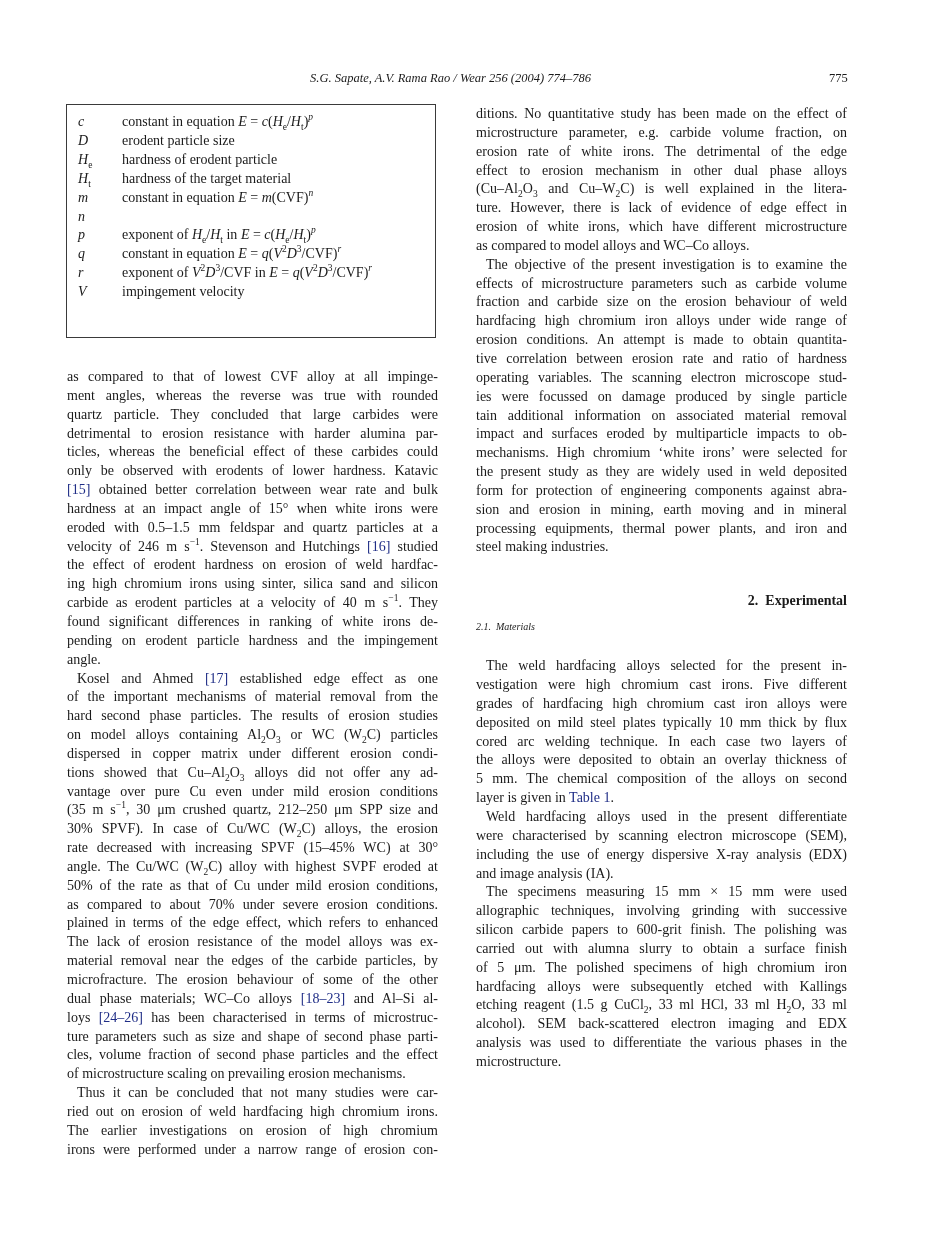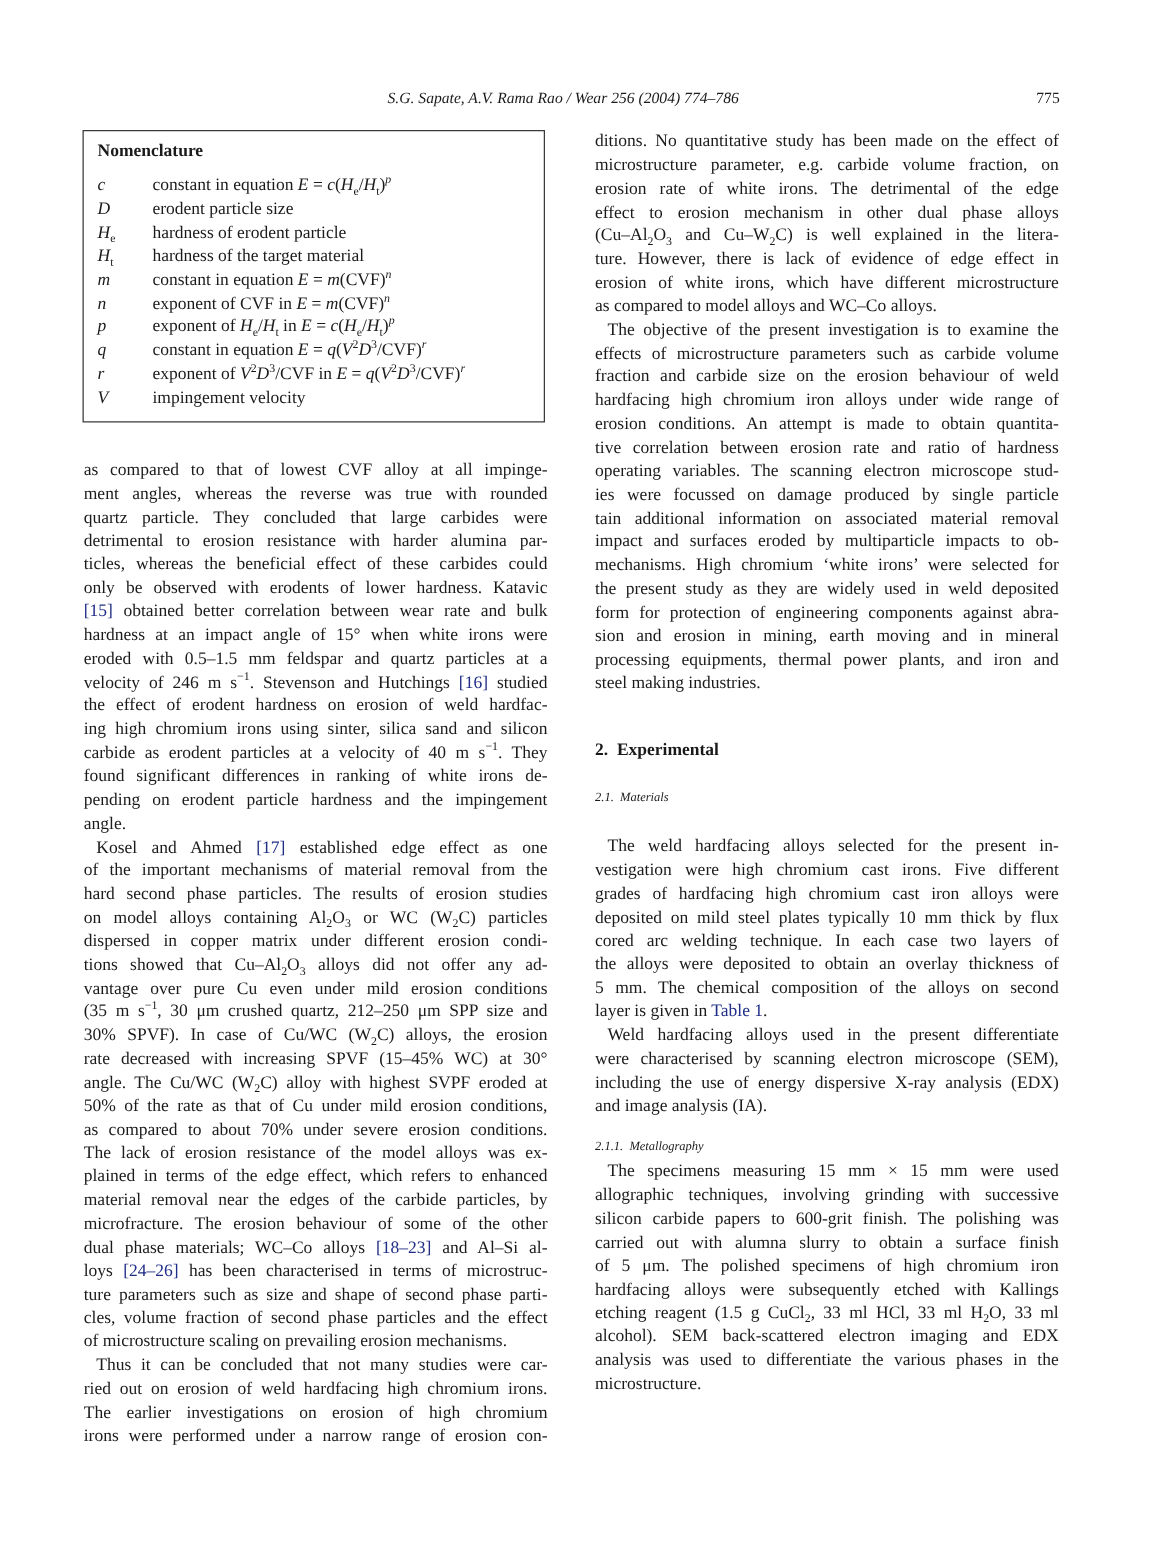--- a/index.html
+++ b/index.html
@@ -29,21 +29,20 @@
 </style>
 </head>
 <body>
 
 <div class="running-head">
   <span class="title">S.G. Sapate, A.V. Rama Rao / Wear 256 (2004) 774–786</span>
   <span class="pageno">775</span>
 </div>
 
 <div class="nomen">
-  <h3>Nomenclature</h3>
   <div id="nomen-rows">
       <div class="row">
         <span class="sym"><span class="t">c</span></span>
         <span class="def"><span class="t">constant in equation </span><span class="t i">E</span><span class="t"> = </span><span class="t i">c</span><span class="t">(</span><span class="t i">H</span><sub>e</sub><span class="t">/</span><span class="t i">H</span><sub>t</sub><span class="t">)</span><sup class="i">p</sup></span>
       </div>
       <div class="row">
         <span class="sym"><span class="t">D</span></span>
         <span class="def"><span class="t">erodent particle size</span></span>
       </div>
       <div class="row">
@@ -53,21 +52,20 @@
       <div class="row">
         <span class="sym"><span class="t">H</span><sub style="font-style: normal;">t</sub></span>
         <span class="def"><span class="t">hardness of the target material</span></span>
       </div>
       <div class="row">
         <span class="sym"><span class="t">m</span></span>
         <span class="def"><span class="t">constant in equation </span><span class="t i">E</span><span class="t"> = </span><span class="t i">m</span><span class="t">(CVF)</span><sup class="i">n</sup></span>
       </div>
       <div class="row">
         <span class="sym"><span class="t">n</span></span>
-        <span class="def"><span class="t">exponent of CVF in </span><span class="t i">E</span><span class="t"> = </span><span class="t i">m</span><span class="t">(CVF)</span><sup class="i">n</sup></span>
       </div>
       <div class="row">
         <span class="sym"><span class="t">p</span></span>
         <span class="def"><span class="t">exponent of </span><span class="t i">H</span><sub>e</sub><span class="t">/</span><span class="t i">H</span><sub>t</sub><span class="t"> in </span><span class="t i">E</span><span class="t"> = </span><span class="t i">c</span><span class="t">(</span><span class="t i">H</span><sub>e</sub><span class="t">/</span><span class="t i">H</span><sub>t</sub><span class="t">)</span><sup class="i">p</sup></span>
       </div>
       <div class="row">
         <span class="sym"><span class="t">q</span></span>
         <span class="def"><span class="t">constant in equation </span><span class="t i">E</span><span class="t"> = </span><span class="t i">q</span><span class="t">(</span><span class="t i">V</span><sup>2</sup><span class="t i">D</span><sup>3</sup><span class="t">/CVF)</span><sup class="i">r</sup></span>
       </div>
       <div class="row">
@@ -107,22 +105,22 @@
       <span class="line"><span class="t">on model alloys containing Al</span><sub>2</sub><span class="t">O</span><sub>3</sub><span class="t"> or WC (W</span><sub>2</sub><span class="t">C) particles</span></span>
       <span class="line"><span class="t">dispersed in copper matrix under different erosion condi-</span></span>
       <span class="line"><span class="t">tions showed that Cu–Al</span><sub>2</sub><span class="t">O</span><sub>3</sub><span class="t"> alloys did not offer any ad-</span></span>
       <span class="line"><span class="t">vantage over pure Cu even under mild erosion conditions</span></span>
       <span class="line"><span class="t">(35 m s</span><sup>−1</sup><span class="t">, 30 μm crushed quartz, 212–250 μm SPP size and</span></span>
       <span class="line"><span class="t">30% SPVF). In case of Cu/WC (W</span><sub>2</sub><span class="t">C) alloys, the erosion</span></span>
       <span class="line"><span class="t">rate decreased with increasing SPVF (15–45% WC) at 30°</span></span>
       <span class="line"><span class="t">angle. The Cu/WC (W</span><sub>2</sub><span class="t">C) alloy with highest SVPF eroded at</span></span>
       <span class="line"><span class="t">50% of the rate as that of Cu under mild erosion conditions,</span></span>
       <span class="line"><span class="t">as compared to about 70% under severe erosion conditions.</span></span>
+      <span class="line"><span class="t">plained in terms of the edge effect, which refers to enhanced</span></span>
       <span class="line"><span class="t">The lack of erosion resistance of the model alloys was ex-</span></span>
-      <span class="line"><span class="t">plained in terms of the edge effect, which refers to enhanced</span></span>
       <span class="line"><span class="t">material removal near the edges of the carbide particles, by</span></span>
       <span class="line"><span class="t">microfracture. The erosion behaviour of some of the other</span></span>
       <span class="line"><span class="t">dual phase materials; WC–Co alloys </span><span class="t cite">[18–23]</span><span class="t"> and Al–Si al-</span></span>
       <span class="line"><span class="t">loys </span><span class="t cite">[24–26]</span><span class="t"> has been characterised in terms of microstruc-</span></span>
       <span class="line"><span class="t">ture parameters such as size and shape of second phase parti-</span></span>
       <span class="line"><span class="t">cles, volume fraction of second phase particles and the effect</span></span>
       <span class="line last"><span class="t">of microstructure scaling on prevailing erosion mechanisms.</span></span>
     </div>
     <div>
       <span class="line indent"><span class="t">Thus it can be concluded that not many studies were car-</span></span>
@@ -153,39 +151,38 @@
       <span class="line"><span class="t">ies were focussed on damage produced by single particle</span></span>
       <span class="line"><span class="t">tain additional information on associated material removal</span></span>
       <span class="line"><span class="t">impact and surfaces eroded by multiparticle impacts to ob-</span></span>
       <span class="line"><span class="t">mechanisms. High chromium ‘white irons’ were selected for</span></span>
       <span class="line"><span class="t">the present study as they are widely used in weld deposited</span></span>
       <span class="line"><span class="t">form for protection of engineering components against abra-</span></span>
       <span class="line"><span class="t">sion and erosion in mining, earth moving and in mineral</span></span>
       <span class="line"><span class="t">processing equipments, thermal power plants, and iron and</span></span>
       <span class="line last"><span class="t">steel making industries.</span></span>
     </div>
-    <div class="sec-head" style="margin-top: 35px; margin-bottom: 20px; white-space: pre;">2.  Experimental</div>
+    <div class="sec-head" style="margin-top: 35px; margin-bottom: 8px; white-space: pre; text-align: right;">2.  Experimental</div>
     <div class="subsec-head" style="margin-top: 0px; margin-bottom: 21px; white-space: pre;">2.1.  Materials</div>
     <div>
       <span class="line indent"><span class="t">The weld hardfacing alloys selected for the present in-</span></span>
       <span class="line"><span class="t">vestigation were high chromium cast irons. Five different</span></span>
       <span class="line"><span class="t">grades of hardfacing high chromium cast iron alloys were</span></span>
       <span class="line"><span class="t">deposited on mild steel plates typically 10 mm thick by flux</span></span>
       <span class="line"><span class="t">cored arc welding technique. In each case two layers of</span></span>
       <span class="line"><span class="t">the alloys were deposited to obtain an overlay thickness of</span></span>
       <span class="line"><span class="t">5 mm. The chemical composition of the alloys on second</span></span>
       <span class="line last"><span class="t">layer is given in </span><span class="t cite">Table 1</span><span class="t">.</span></span>
     </div>
     <div>
       <span class="line indent"><span class="t">Weld hardfacing alloys used in the present differentiate</span></span>
       <span class="line"><span class="t">were characterised by scanning electron microscope (SEM),</span></span>
       <span class="line"><span class="t">including the use of energy dispersive X-ray analysis (EDX)</span></span>
       <span class="line last"><span class="t">and image analysis (IA).</span></span>
     </div>
-    <div class="subsec-head" style="margin-top: 14px; margin-bottom: 2px; white-space: pre;">2.1.1.  Metallography</div>
     <div>
       <span class="line indent"><span class="t">The specimens measuring 15 mm × 15 mm were used</span></span>
       <span class="line"><span class="t">allographic techniques, involving grinding with successive</span></span>
       <span class="line"><span class="t">silicon carbide papers to 600-grit finish. The polishing was</span></span>
       <span class="line"><span class="t">carried out with alumna slurry to obtain a surface finish</span></span>
       <span class="line"><span class="t">of 5 μm. The polished specimens of high chromium iron</span></span>
       <span class="line"><span class="t">hardfacing alloys were subsequently etched with Kallings</span></span>
       <span class="line"><span class="t">etching reagent (1.5 g CuCl</span><sub>2</sub><span class="t">, 33 ml HCl, 33 ml H</span><sub>2</sub><span class="t">O, 33 ml</span></span>
       <span class="line"><span class="t">alcohol). SEM back-scattered electron imaging and EDX</span></span>
       <span class="line"><span class="t">analysis was used to differentiate the various phases in the</span></span>

